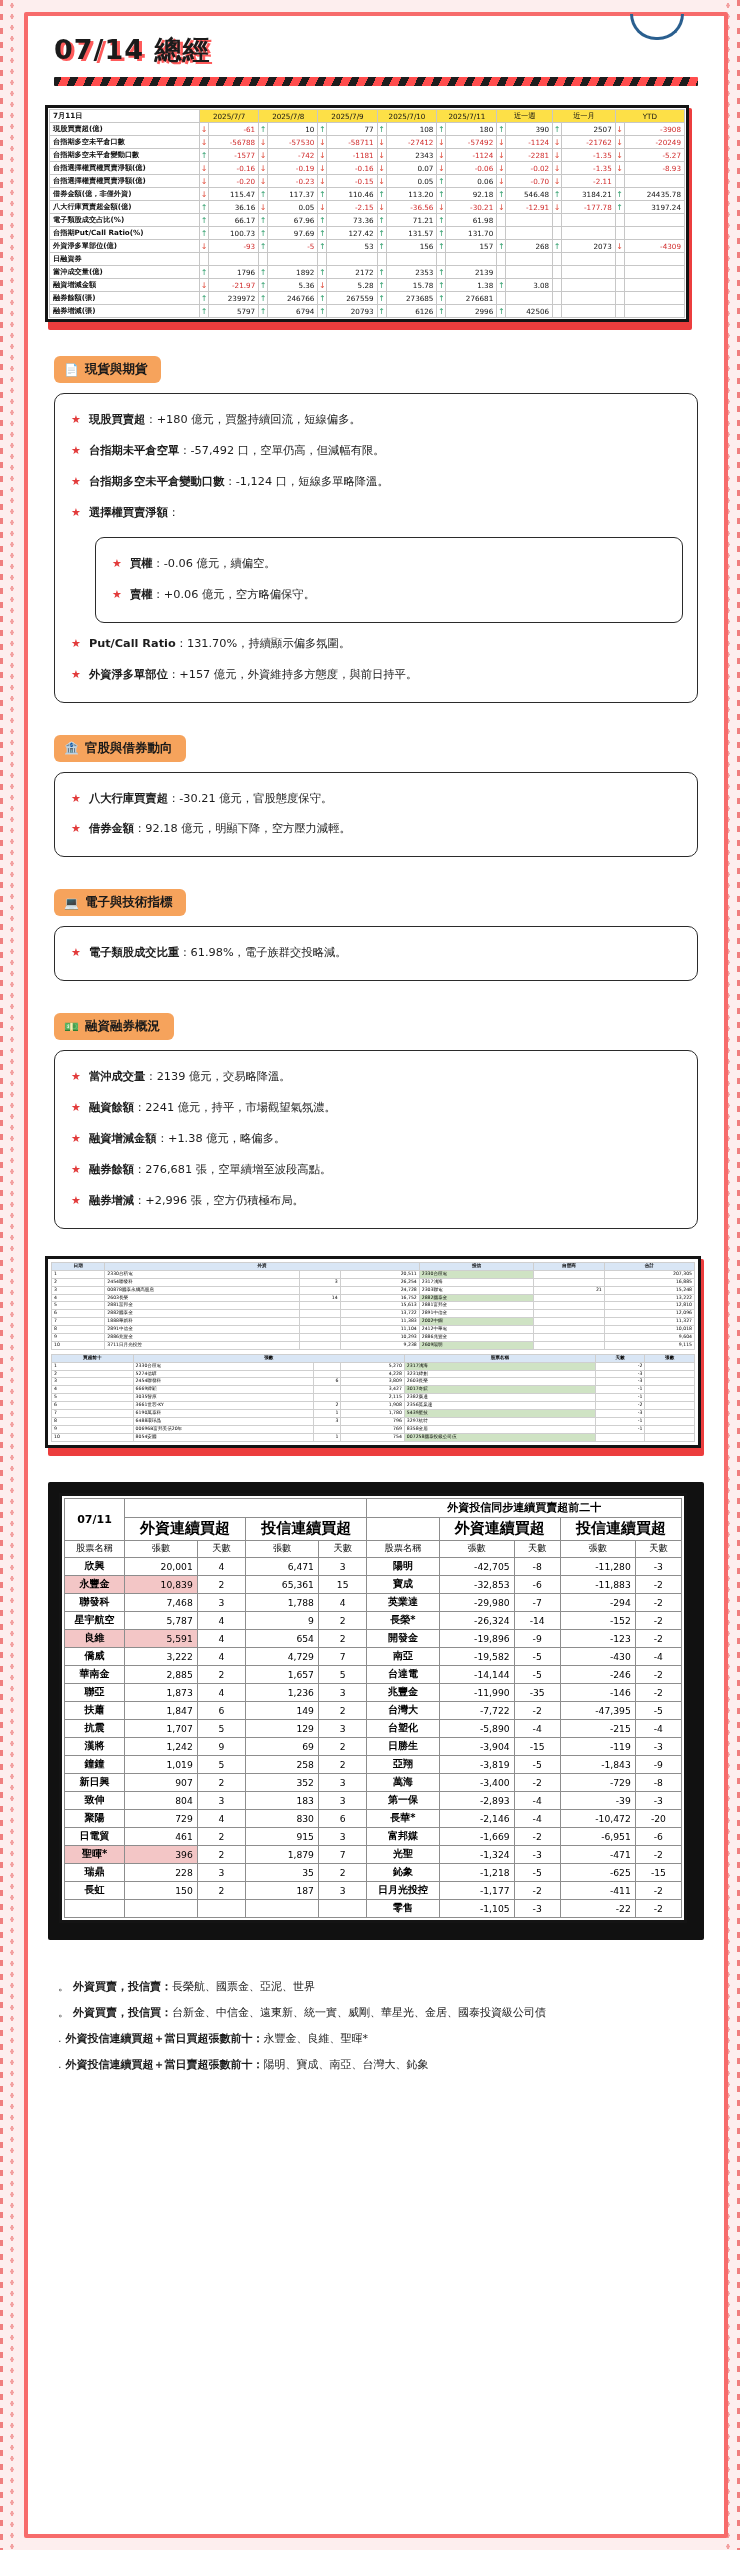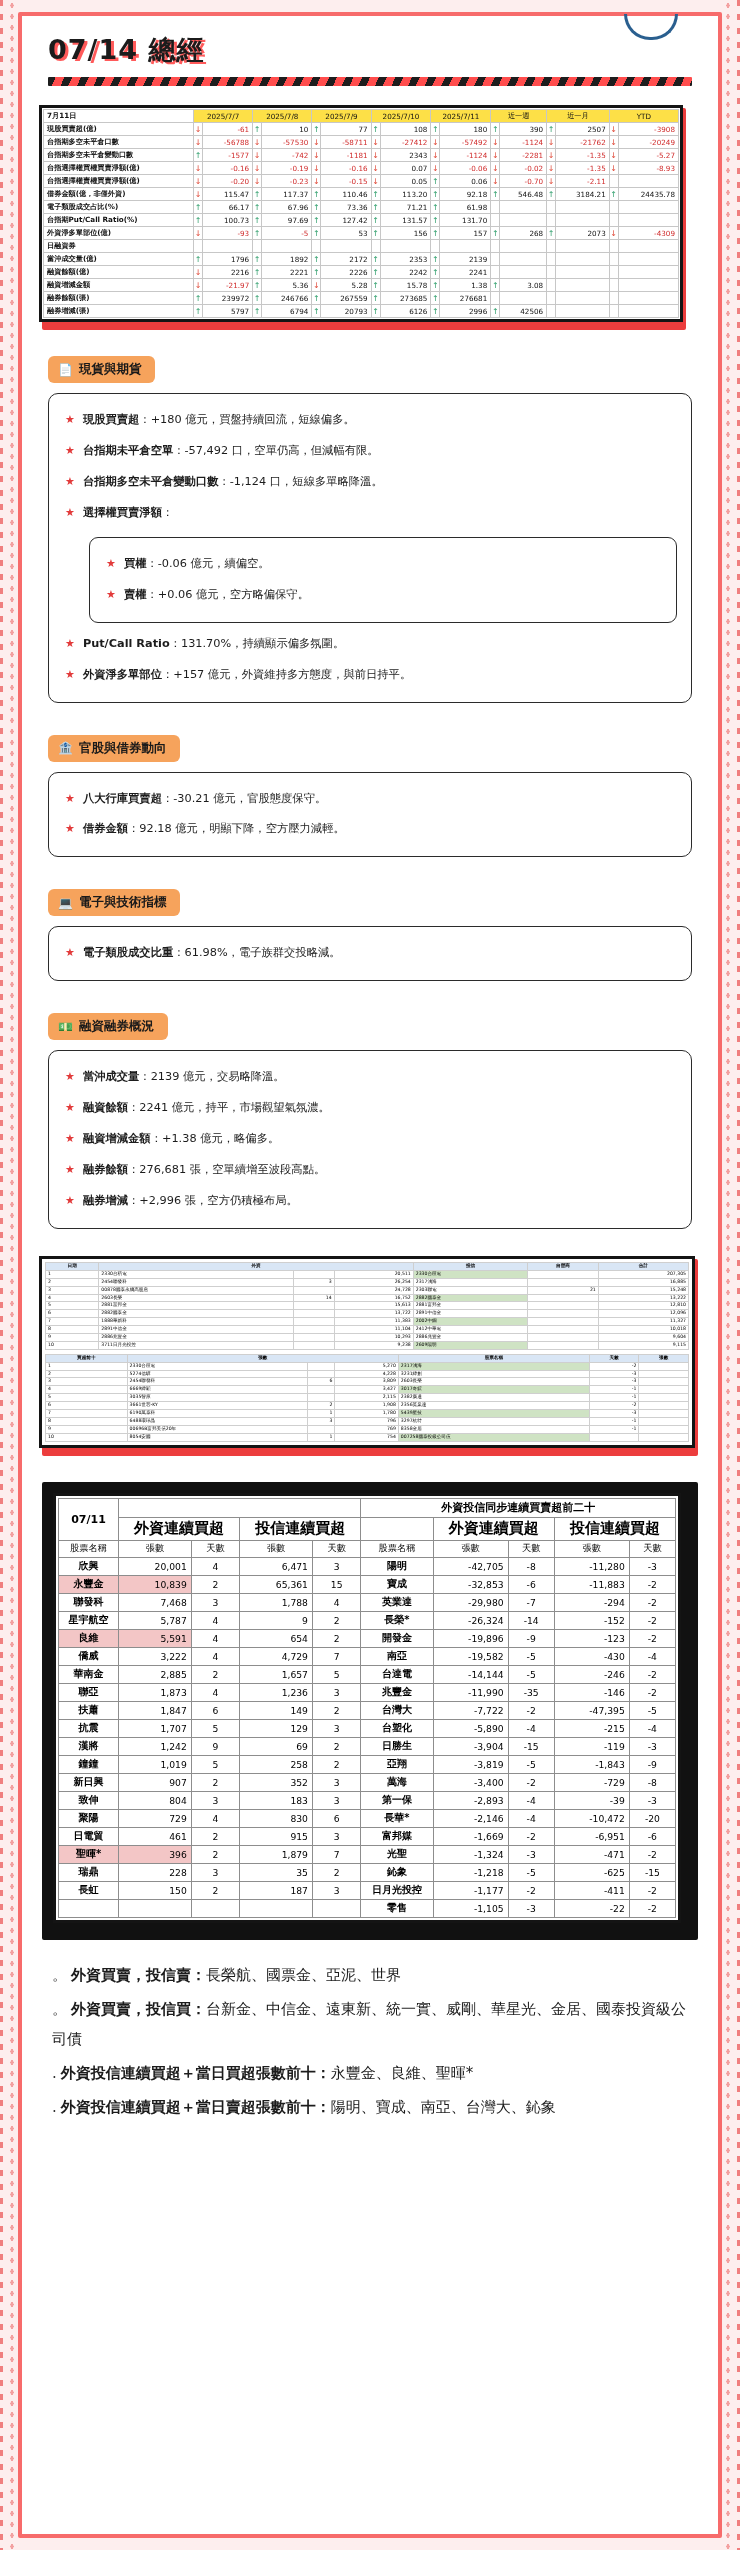--- a/index.html
+++ b/index.html
@@ -21,21 +21,21 @@
   }
   .dot-col{
     position:absolute; top:0; width:8px; height:100%;
     background-image:radial-gradient(#f3a0a0 1.6px, transparent 1.7px);
     background-size:8px 11px;
   }
   .dot-col.l{ left:8px; }
   .dot-col.r{ right:8px; }
 
   .sheet{
-    position:absolute; left:18px; top:12px; width:704px;
+    position:absolute; left:24px; top:12px; width:704px;
     background:#ffffff;
     border:4px solid #f76b6b;
     border-radius:2px;
     padding:0 0 14px 0;
     min-height:2526px;
   }
 
   
   .hdr{ padding:16px 0 0 26px; }
   .hdr-title{
@@ -109,21 +109,21 @@
   table.cb{ border-collapse:collapse; width:100%; font-size:9.2px; }
   table.cb td, table.cb th{ border:1px solid #8d8d8d; padding:1.5px 4px; text-align:center;
      font-family:"DejaVu Sans","Liberation Sans",sans-serif; }
   table.cb .big{ font-weight:bold; font-size:11px; }
   table.cb .grp{ font-weight:bold; font-size:15px; }
   table.cb .nm{ font-weight:bold; font-size:10px; }
   table.cb .n{ text-align:right; }
   .hl{ background:#f3c6c6; }
 
   
-  .notes{ margin:20px 30px 0 30px; font-size:15px; line-height:2.0; color:#1c1c1c; }
+  .notes{ margin:36px 30px 0 30px; font-size:11px; line-height:2.0; color:#1c1c1c; }
   .notes div{ margin-bottom:4px; }
   .notes .mk{ color:#333; margin-right:4px; }
   .notes b{ font-weight:bold; }
 </style>
 </head>
 <body>
 
 <div class="page-frame"></div>
 <div class="dot-col l"></div>
 <div class="dot-col r"></div>
@@ -261,20 +261,39 @@
               <td class="arrow up">↑</td>
               <td class="num">92.18</td>
               <td class="arrow up">↑</td>
               <td class="num">546.48</td>
               <td class="arrow up">↑</td>
               <td class="num">3184.21</td>
               <td class="arrow up">↑</td>
               <td class="num">24435.78</td>
             </tr>
             <tr>
+              <td class="lbl">八大行庫買賣超金額(億)</td>
+              <td class="arrow up">↑</td>
+              <td class="num">36.16</td>
+              <td class="arrow dn">↓</td>
+              <td class="num">0.05</td>
+              <td class="arrow dn">↓</td>
+              <td class="num neg">-2.15</td>
+              <td class="arrow dn">↓</td>
+              <td class="num neg">-36.56</td>
+              <td class="arrow dn">↓</td>
+              <td class="num neg">-30.21</td>
+              <td class="arrow dn">↓</td>
+              <td class="num neg">-12.91</td>
+              <td class="arrow dn">↓</td>
+              <td class="num neg">-177.78</td>
+              <td class="arrow up">↑</td>
+              <td class="num">3197.24</td>
+            </tr>
+            <tr>
               <td class="lbl">電子類股成交占比(%)</td>
               <td class="arrow up">↑</td>
               <td class="num">66.17</td>
               <td class="arrow up">↑</td>
               <td class="num">67.96</td>
               <td class="arrow up">↑</td>
               <td class="num">73.36</td>
               <td class="arrow up">↑</td>
               <td class="num">71.21</td>
               <td class="arrow up">↑</td>
@@ -348,39 +367,20 @@
               <td class="arrow up">↑</td>
               <td class="num">1796</td>
               <td class="arrow up">↑</td>
               <td class="num">1892</td>
               <td class="arrow up">↑</td>
               <td class="num">2172</td>
               <td class="arrow up">↑</td>
               <td class="num">2353</td>
               <td class="arrow up">↑</td>
               <td class="num">2139</td>
-              <td class="arrow "></td>
-              <td class="num"></td>
-              <td class="arrow "></td>
-              <td class="num"></td>
-              <td class="arrow "></td>
-              <td class="num"></td>
-            </tr>
-            <tr>
-              <td class="lbl">融資餘額(億)</td>
-              <td class="arrow dn">↓</td>
-              <td class="num">2216</td>
-              <td class="arrow up">↑</td>
-              <td class="num">2221</td>
-              <td class="arrow up">↑</td>
-              <td class="num">2226</td>
-              <td class="arrow up">↑</td>
-              <td class="num">2242</td>
-              <td class="arrow up">↑</td>
-              <td class="num">2241</td>
               <td class="arrow "></td>
               <td class="num"></td>
               <td class="arrow "></td>
               <td class="num"></td>
               <td class="arrow "></td>
               <td class="num"></td>
             </tr>
             <tr>
               <td class="lbl">融資增減金額</td>
               <td class="arrow dn">↓</td>

